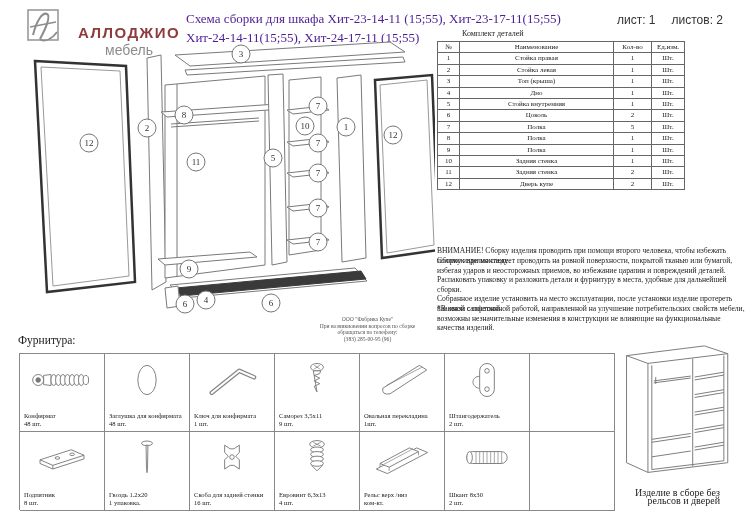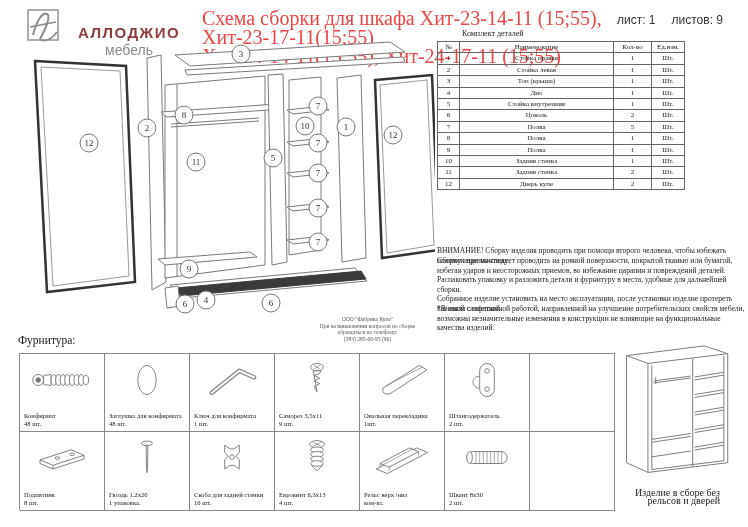--- a/index.html
+++ b/index.html
@@ -4,21 +4,21 @@
 <style>
   html,body{margin:0;padding:0;background:#e8e8e8;}
   #page{position:relative;width:748px;height:527px;background:#ffffff;overflow:hidden;
         font-family:"Liberation Serif",serif;color:#222;}
   
   #logo{position:absolute;left:26px;top:8px;display:flex;align-items:flex-start;}
   #logo-mark{width:36px;height:36px;}
   #logo-text{margin-left:8px;width:118px;text-align:center;font-family:"Liberation Sans",sans-serif;margin-top:16px;}
   #brand{font-size:15px;font-weight:bold;letter-spacing:1.5px;color:#8e3b3b;line-height:18px;}
   #brand-sub{font-size:14px;color:#8c8c8c;line-height:16px;}
-  #title{position:absolute;left:186px;top:9px;width:430px;font-size:20px;line-height:19px;color:#ef4444;margin-left:16px;}
+  #title{position:absolute;left:186px;top:9px;width:430px;font-size:13px;line-height:19px;color:#4c1d95;}
   #sheet-info{position:absolute;left:617px;top:13px;font-family:"Liberation Sans",sans-serif;
               font-size:12px;color:#333;white-space:nowrap;}
   #sheet-info span.gap{display:inline-block;width:16px;}
   
   #parts-caption{position:absolute;left:439px;top:29px;font-size:8px;color:#222;padding-left:23px;}
   #parts-table{position:absolute;left:437px;top:41px;border-collapse:collapse;font-size:7px;color:#222;}
   #parts-table th,#parts-table td{border:1px solid #666;padding:0 3px;height:10.4px;line-height:10.4px;
        font-weight:normal;white-space:nowrap;}
   #parts-table th{text-align:center;}
   #parts-table td.c0,#parts-table td.c2,#parts-table td.c3{text-align:center;}
@@ -64,21 +64,21 @@
       <div id="brand-sub">мебель</div>
     </div>
   </div>
 
   <div id="title">
     <div>Схема сборки для шкафа Хит-23-14-11 (15;55), Хит-23-17-11(15;55)</div>
     <div>Хит-24-14-11(15;55), Хит-24-17-11 (15;55)</div>
   </div>
 
   <div id="sheet-info">
-    <span>лист: 1</span><span class="gap"></span><span>листов: 9</span>
+    <span>лист: 1</span><span class="gap"></span><span>листов: 2</span>
   </div>
 
   <svg id="exploded" width="410" height="300" viewBox="0 0 410 300">
     <g fill="#ffffff" stroke="#7a7a7a" stroke-width="1">
 
       <polygon points="10,23 101,28 110,244 22,254" stroke="#333" stroke-width="2.5"></polygon>
       <polygon points="16,29 95,33 104,238 28,248" stroke="#999"></polygon>
 
       <polygon points="122,20 136,17 141,244 127,252"></polygon>
 

